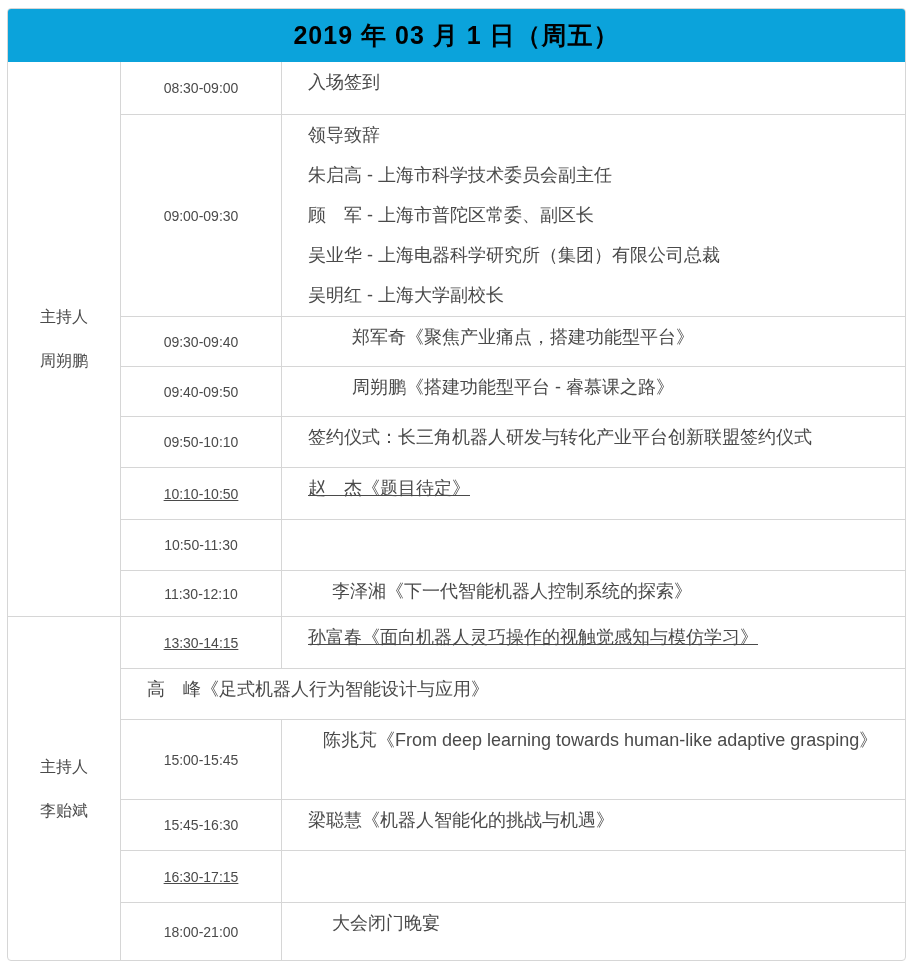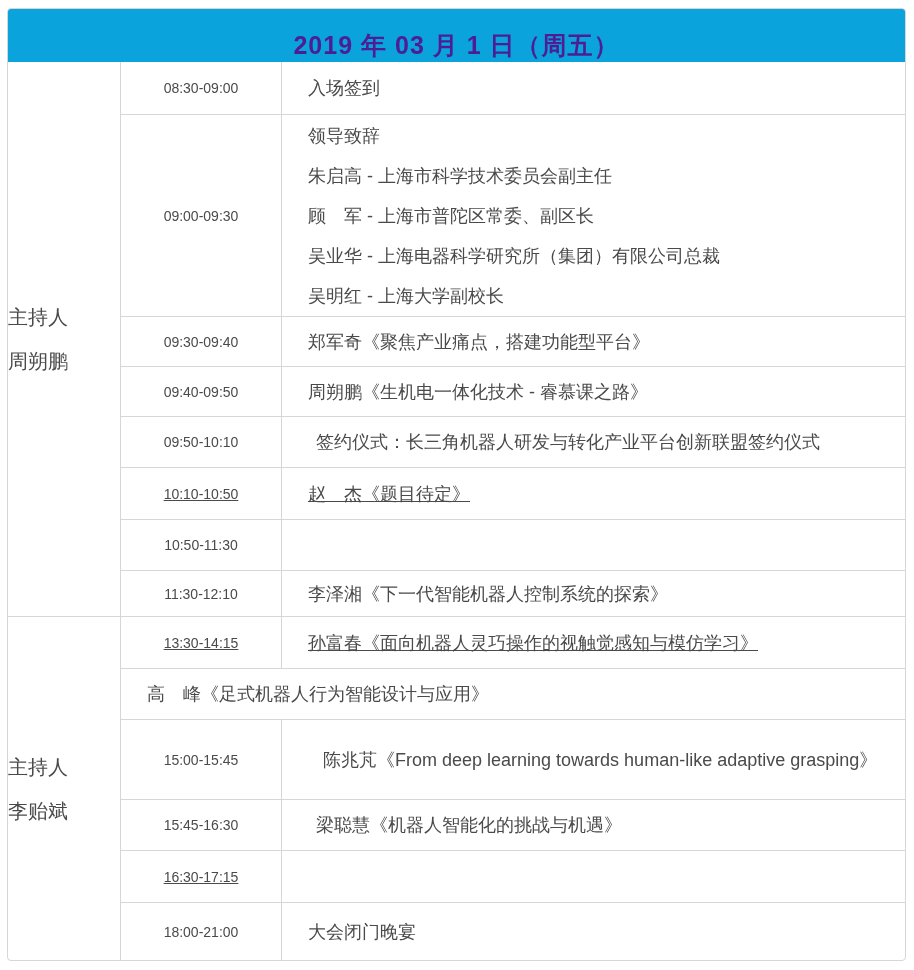--- a/index.html
+++ b/index.html
@@ -41,74 +41,74 @@
   }
   .section-am{height:555px;flex:0 0 555px;border-bottom:1px solid var(--border);}
   .section-pm{flex:1 1 auto;}
 
   .host-cell{
     width:113px;
     flex:0 0 113px;
     border-right:1px solid var(--border);
     display:flex;
     flex-direction:column;
+    align-items:center;
     justify-content:center;
-    font-size:20px;
+    font-size:16px;
     line-height:44px;
   }
 
   .rows{
     flex:1 1 auto;
     display:flex;
     flex-direction:column;
   }
 
   .row{
     display:flex;
     border-bottom:1px solid var(--border);
   }
-  .rows .row:last-child{border-bottom:none;flex:1 1 auto;}
+  .rows .row:last-child{border-bottom:none;flex:1 1 auto;gap:24px;}
 
   .h53{height:53px;}
   .h202{height:202px;}
-  .h50{height:50px;}
-  .h51{height:51px;gap:8px;}
+  .h50{height:50px;gap:44px;}
+  .h51{height:51px;}
   .h52{height:52px;text-decoration:underline;}
   .h80{height:80px;gap:15px;}
 
   .time-cell{
     width:161px;
     flex:0 0 161px;
     border-right:1px solid var(--border);
     display:flex;
     align-items:center;
     justify-content:center;
     font-size:14px;
     white-space:nowrap;
   }
 
   .event-cell{
     flex:1 1 auto;
     display:flex;
-    align-items:center;
     padding-left:26px;
     padding-right:18px;
     font-size:18px;
   }
   .event-cell > span{
     white-space:pre-line;
     line-height:40px;
   }
 </style>
 </head>
 <body>
 
 <div class="schedule-card">
 
-  <div class="date-header" style="background: rgb(11, 163, 219); color: #4c1d95; align-items: flex-end;">
+  <div class="date-header" style="background: rgb(11, 163, 219); color: #000000;">
     <span>2019 年 03 月 1 日（周五）</span>
   </div>
 
   <div class="section section-am">
     <div class="host-cell">
       <div>主持人</div>
       <div>周朔鹏</div>
     </div>
     <div class="rows">
       <div class="row h53">
@@ -129,21 +129,21 @@
       </div>
       <div class="row h50">
         <div class="time-cell">09:30-09:40</div>
         <div class="event-cell">
             <span>郑军奇《聚焦产业痛点，搭建功能型平台》</span>
           </div>
       </div>
       <div class="row h50">
         <div class="time-cell">09:40-09:50</div>
         <div class="event-cell">
-            <span>周朔鹏《生机电一体化技术 - 睿慕课之路》</span>
+            <span>周朔鹏《搭建功能型平台 - 睿慕课之路》</span>
           </div>
       </div>
       <div class="row h51">
         <div class="time-cell">09:50-10:10</div>
         <div class="event-cell">
             <span>签约仪式：长三角机器人研发与转化产业平台创新联盟签约仪式</span>
           </div>
       </div>
       <div class="row h52">
         <div class="time-cell">10:10-10:50</div>

